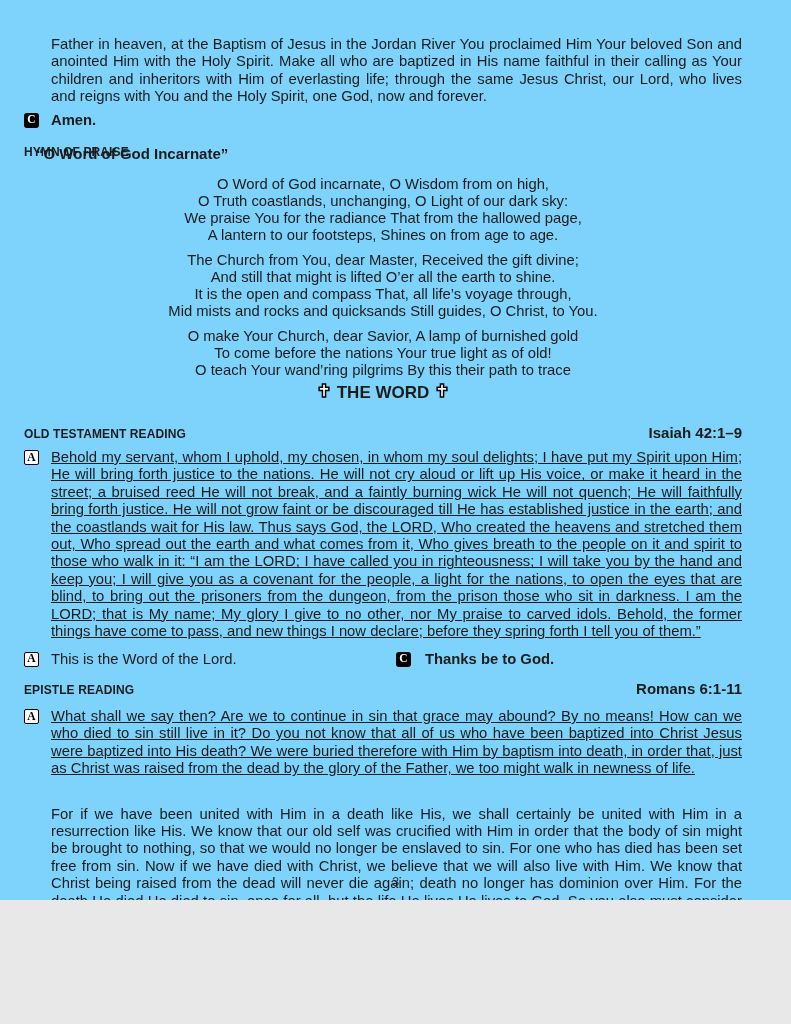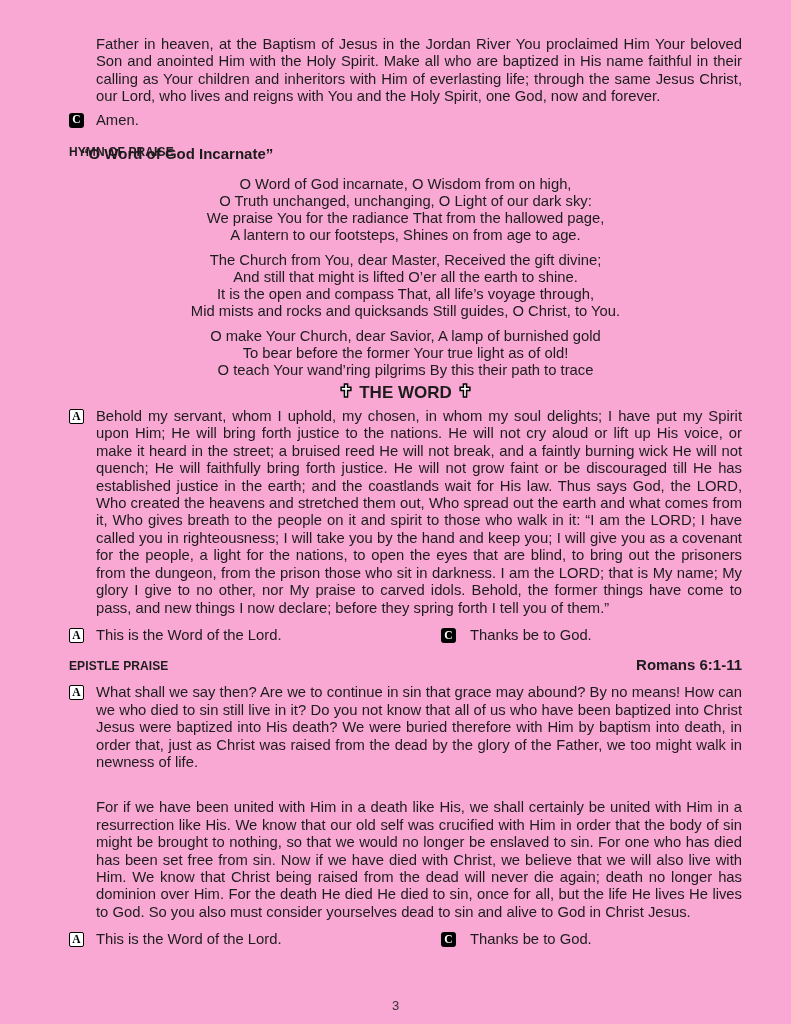--- a/index.html
+++ b/index.html
@@ -1,32 +1,32 @@
 <!DOCTYPE html>
 <html><head>
 <meta charset="utf-8">
 <style>
   * { margin: 0; padding: 0; box-sizing: border-box; }
   html, body { background: #e8e8e8; }
   .page {
     width: 791px;
-    height: 1024px;
-    background: #f9a8d4;
+    height: 900px;
+    background: #7dd3fc;
     color: #1c1c1c;
     font-family: "Liberation Sans", sans-serif;
     font-size: 14.8px;
     line-height: 17.4px;
-    padding: 36px 49px 0 69px;
+    padding: 36px 49px 0 24px;
     position: relative;
     overflow: hidden;
     margin: 0 auto;
   }
   .justify { text-align: justify; }
   .indent { margin-left: 27px; }
-  .bold { font-weight: normal; text-align: center; }
+  .bold { font-weight: bold; text-align: center; }
 
   
   .marker {
     display: inline-flex;
     align-items: center;
     justify-content: center;
     width: 15px;
     height: 15px;
     flex: none;
     font-family: "Liberation Serif", serif;
@@ -78,21 +78,21 @@
 
   .reading-head {
     display: flex;
     justify-content: space-between;
     align-items: baseline;
     margin-top: 21px;
   }
   .reading-ref { font-weight: bold; font-size: 15px; }
 
   .reading-row { display: flex; gap: 12px; margin-top: 5px; align-items: flex-start; }
-  .reading-row .para { flex: 1; }
+  .reading-row .para { flex: 1; text-decoration: underline; }
   .para-follow { margin-left: 27px; margin-top: 28px; }
 
   .mt10 { margin-top: 10px; }
   .mt8  { margin-top: 8px; }
 
   .page-number {
     position: absolute;
     left: 0; right: 0; bottom: 10px;
     text-align: center;
     font-size: 13px;
@@ -112,68 +112,72 @@
   </div>
 
   <div class="hymn-head-row">
     <h2 class="sect">HYMN OF PRAISE</h2>
     <div class="hymn-title">“O Word of God Incarnate”</div>
   </div>
 
   <div class="verses">
     <div class="verse">
       <div>O Word of God incarnate, O Wisdom from on high,</div>
-      <div>O Truth unchanged, unchanging, O Light of our dark sky:</div>
+      <div>O Truth coastlands, unchanging, O Light of our dark sky:</div>
       <div>We praise You for the radiance That from the hallowed page,</div>
       <div>A lantern to our footsteps, Shines on from age to age.</div>
     </div>
     <div class="verse">
       <div>The Church from You, dear Master, Received the gift divine;</div>
       <div>And still that might is lifted O’er all the earth to shine.</div>
       <div>It is the open and compass That, all life’s voyage through,</div>
       <div>Mid mists and rocks and quicksands Still guides, O Christ, to You.</div>
     </div>
     <div class="verse">
       <div>O make Your Church, dear Savior, A lamp of burnished gold</div>
-      <div>To bear before the former Your true light as of old!</div>
+      <div>To come before the nations Your true light as of old!</div>
       <div>O teach Your wand’ring pilgrims By this their path to trace</div>
     </div>
   </div>
 
   <div class="section-head">
     <span class="cross">
       <svg width="12" height="15" viewBox="0 0 13 16">
           <path d="M4.8 1h3.4v3.6h3.6v3.4H8.2V15H4.8V8H1.2V4.6h3.6z" fill="#ffffff" stroke="#000000" stroke-width="1.6"></path>
         </svg>
     </span>
     <span>THE WORD</span>
     <span class="cross">
       <svg width="12" height="15" viewBox="0 0 13 16">
           <path d="M4.8 1h3.4v3.6h3.6v3.4H8.2V15H4.8V8H1.2V4.6h3.6z" fill="#ffffff" stroke="#000000" stroke-width="1.6"></path>
         </svg>
     </span>
   </div>
 
+  <div class="reading-head">
+    <h2 class="sect">OLD TESTAMENT READING</h2>
+    <span class="reading-ref">Isaiah 42:1–9</span>
+  </div>
 
   <div class="reading-row">
     <span class="marker marker-a">A</span>
     <p class="para justify">Behold my servant, whom I uphold, my chosen, in whom my soul delights; I have put my Spirit upon Him; He will bring forth justice to the nations. He will not cry aloud or lift up His voice, or make it heard in the street; a bruised reed He will not break, and a faintly burning wick He will not quench; He will faithfully bring forth justice. He will not grow faint or be discouraged till He has established justice in the earth; and the coastlands wait for His law. Thus says God, the LORD, Who created the heavens and stretched them out, Who spread out the earth and what comes from it, Who gives breath to the people on it and spirit to those who walk in it: “I am the LORD; I have called you in righteousness; I will take you by the hand and keep you; I will give you as a covenant for the people, a light for the nations, to open the eyes that are blind, to bring out the prisoners from the dungeon, from the prison those who sit in darkness. I am the LORD; that is My name; My glory I give to no other, nor My praise to carved idols. Behold, the former things have come to pass, and new things I now declare; before they spring forth I tell you of them.”</p>
   </div>
 
   <div class="resp-row mt10">
     <span class="marker marker-a">A</span>
     <span>This is the Word of the Lord.</span>
     <span class="resp-right">
       <span class="marker marker-c">C</span>
       <span class="bold">Thanks be to God.</span>
     </span>
   </div>
 
   <div class="reading-head" style="margin-top:12px">
-    <h2 class="sect">EPISTLE PRAISE</h2>
+    <h2 class="sect">EPISTLE READING</h2>
     <span class="reading-ref">Romans 6:1-11</span>
   </div>
 
   <div class="reading-row mt8">
     <span class="marker marker-a">A</span>
     <p class="para justify">What shall we say then? Are we to continue in sin that grace may abound? By no means! How can we who died to sin still live in it? Do you not know that all of us who have been baptized into Christ Jesus were baptized into His death? We were buried therefore with Him by baptism into death, in order that, just as Christ was raised from the dead by the glory of the Father, we too might walk in newness of life.</p>
   </div>
   <p class="para-follow justify">For if we have been united with Him in a death like His, we shall certainly be united with Him in a resurrection like His. We know that our old self was crucified with Him in order that the body of sin might be brought to nothing, so that we would no longer be enslaved to sin. For one who has died has been set free from sin. Now if we have died with Christ, we believe that we will also live with Him. We know that Christ being raised from the dead will never die again; death no longer has dominion over Him. For the death He died He died to sin, once for all, but the life He lives He lives to God. So you also must consider yourselves dead to sin and alive to God in Christ Jesus.</p>
 
   <div class="resp-row mt10">

